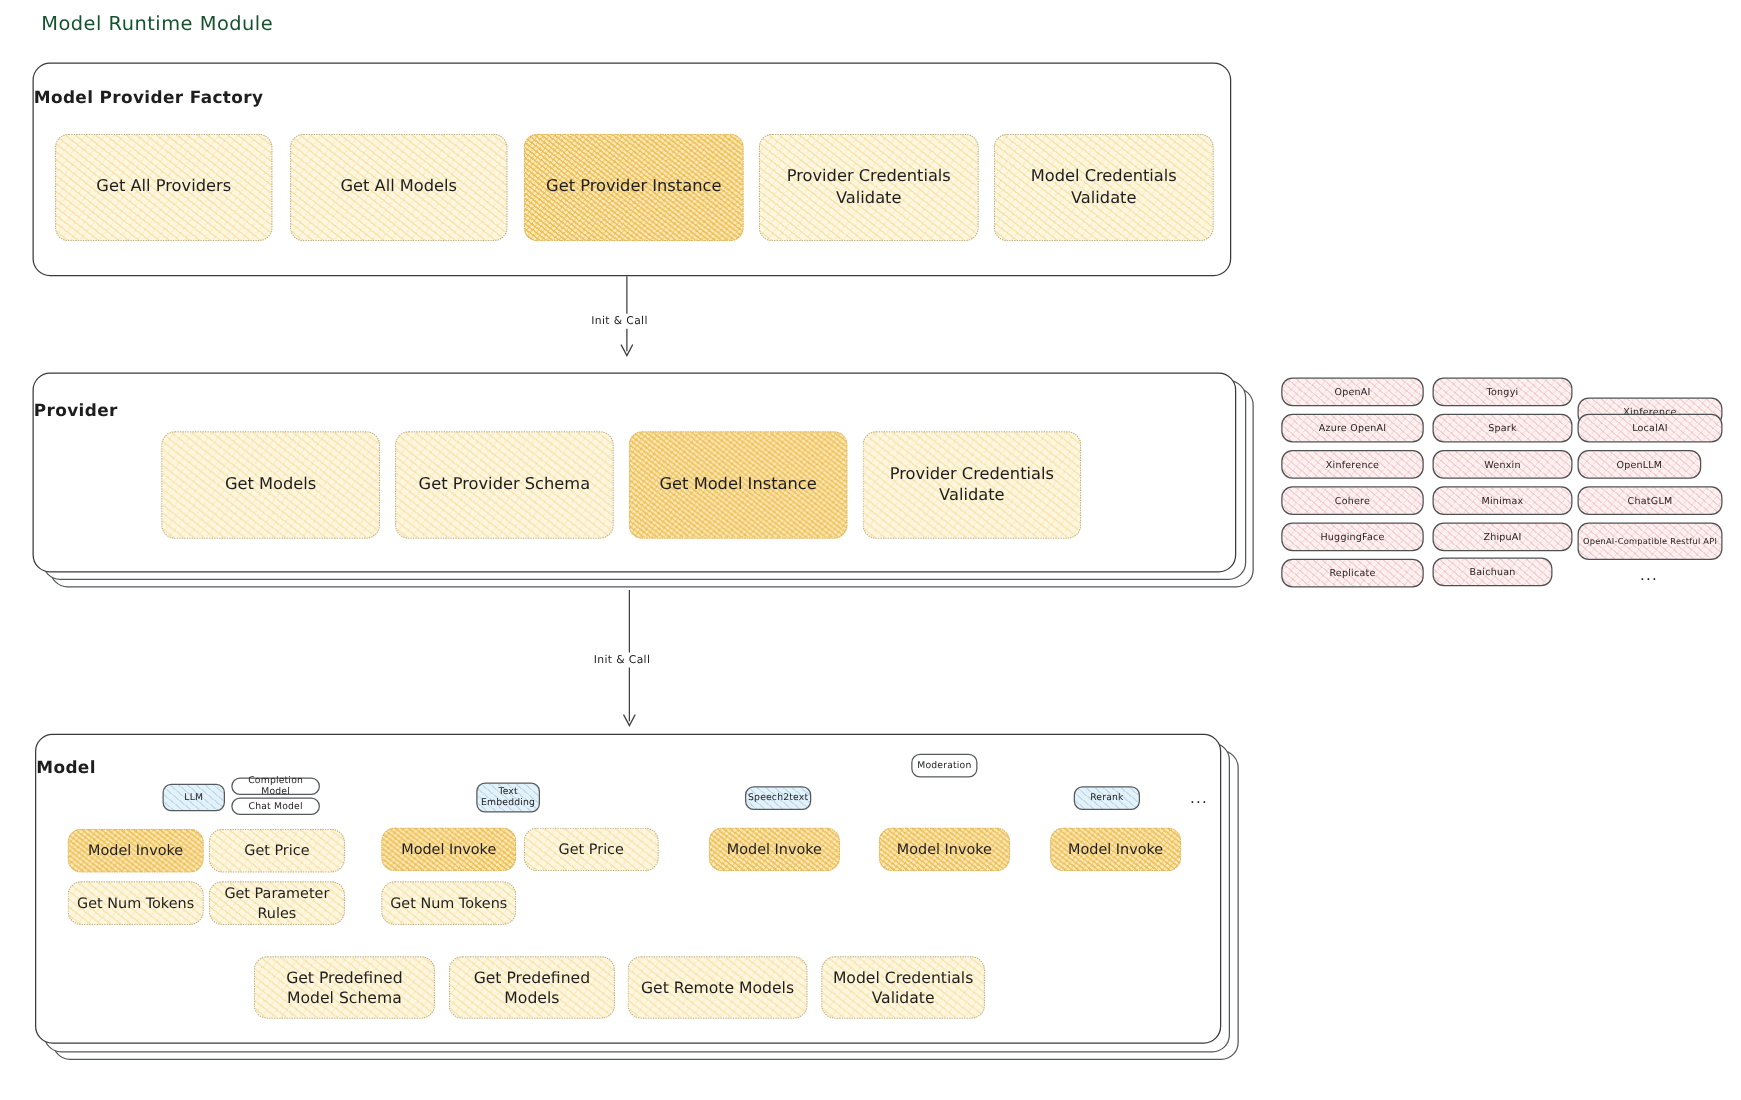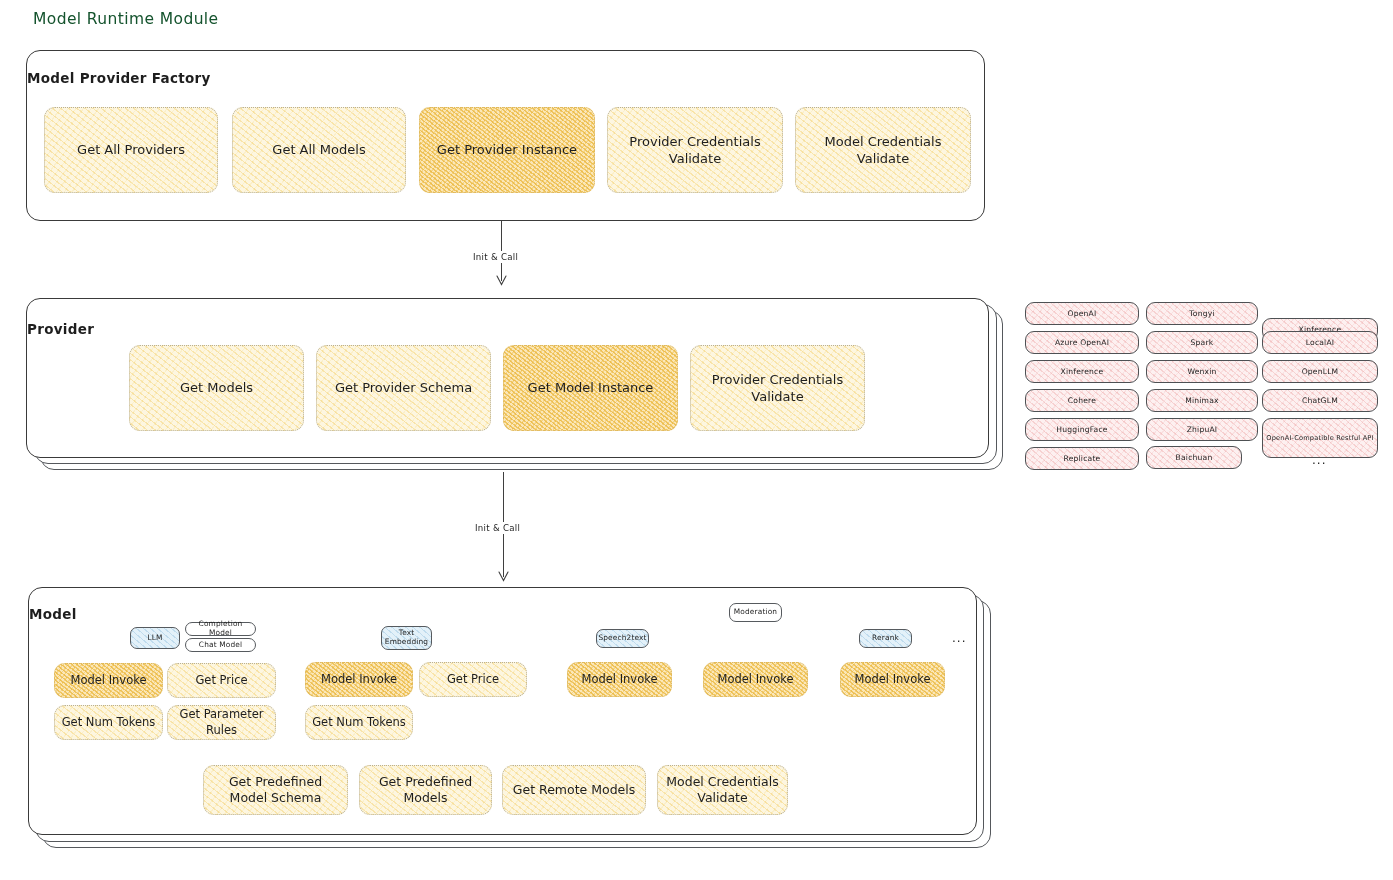--- a/index.html
+++ b/index.html
@@ -237,27 +237,27 @@
   <div class="pill" style="left:1146px; top:446px; width:96px; height:23px;">
     <span>Baichuan</span>
     </div>
 
   <div class="pill" style="left:1262px; top:302px; width:116px; height:23px;margin-top:16px;">
     <span>Xinference</span>
     </div>
   <div class="pill" style="left:1262px; top:331px; width:116px; height:23px;">
     <span>LocalAI</span>
     </div>
-  <div class="pill" style="left:1262px; top:360px; width:116px; height:23px;">
+  <div class="pill" style="left:1262px; top:360px; width:99px; height:23px;">
     <span>OpenLLM</span>
     </div>
   <div class="pill" style="left:1262px; top:389px; width:116px; height:23px;">
     <span>ChatGLM</span>
     </div>
-  <div class="pill" style="left:1262px; top:418px; width:116px; height:40px;">
+  <div class="pill" style="left:1262px; top:418px; width:116px; height:30px;">
     <span style="font-size:6.6px;">OpenAI-Compatible Restful API</span>
     </div>
   <div class="ellipsis" style="left:1312px; top:454px;">...</div>
 
   <div class="arrow-line" style="left:503px; top:472px; height:105px;"></div>
   <div class="arrow-label" style="left:471px; top:522px;">Init &amp; Call</div>
   <div class="arrow-head" style="left:498px; top:571px;">
     <svg width="11" height="11" viewBox="0 0 11 11">
       <path d="M1 1 L5.5 9.5 L10 1" fill="none" stroke="#3f3f3f" stroke-width="1.1" stroke-linecap="round"></path>
     </svg>

